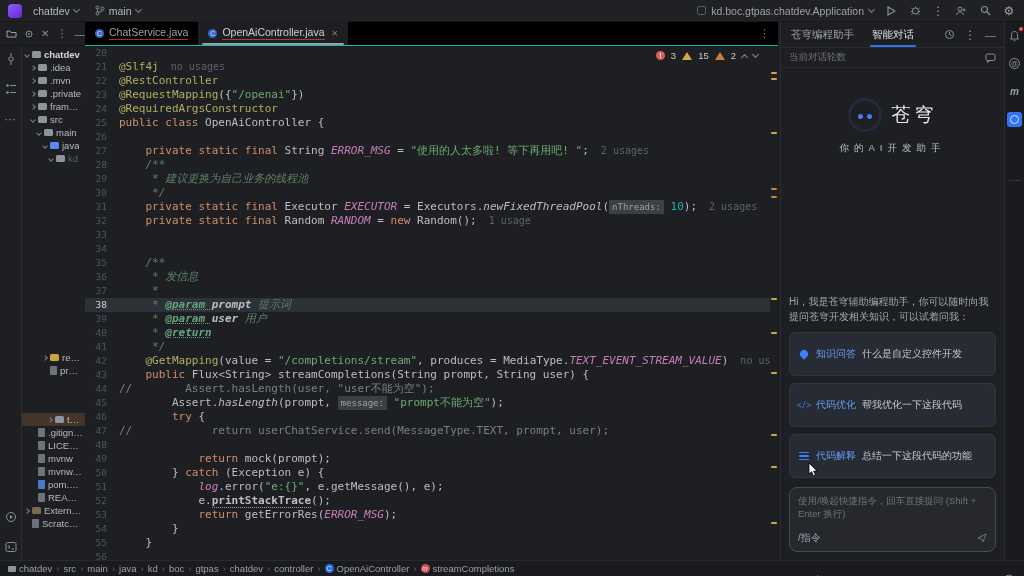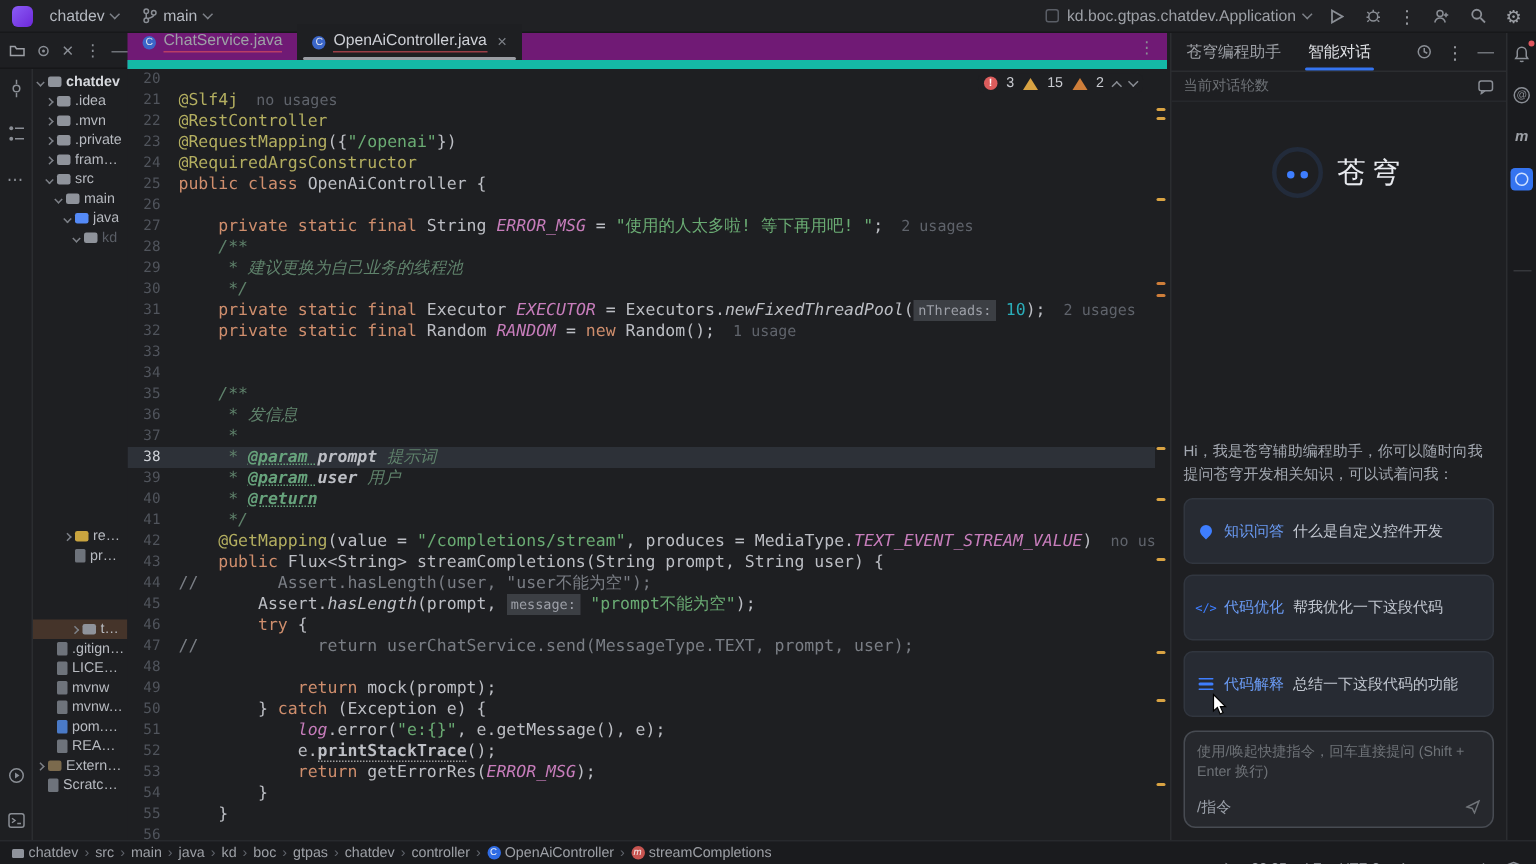--- a/index.html
+++ b/index.html
@@ -26,21 +26,21 @@
   .runcfg { display:flex; align-items:center; gap:5px; color:#9da0a6; font-size:10.5px; }
   .sqico { width:9px; height:9px; border:1px solid #5a5e66; border-radius:2px; }
   .tbico { width:14px; height:14px; display:flex; align-items:center; justify-content:center; color:#9da0a6; }
   .kebab { color:#9da0a6; font-size:12px; line-height:1; }
   
   .proj-header { position:absolute; left:0; top:22px; width:85px; height:24px;
     display:flex; align-items:center; gap:7px; padding:0 6px;
     background:#1e1f22; border-bottom:1px solid #161719; }
   .ph-ic { color:#8a8e95; font-size:11px; display:flex; align-items:center; }
   .tabbar { position:absolute; left:85px; top:22px; width:693px; height:24px;
-    background:#701a75; border-bottom:6px solid #14b8a6; display:flex; align-items:flex-end; }
+    background:#000000; border-bottom:1px solid #14b8a6; display:flex; align-items:flex-end; }
   .etab { height:24px; display:flex; align-items:center; gap:5px; padding:0 10px;
     font-size:10.5px; color:#9da0a6; position:relative; cursor:pointer; }
   .etab.active { background:#1e1f22; color:#ced0d6; }
   .etab.active::after { content:""; position:absolute; left:4px; right:4px; bottom:0;
     height:2px; background:#9a9da3; border-radius:1px; }
   .etab .flabel { border-bottom:1px solid rgba(224,82,92,.65); padding-bottom:1px; }
   .etab .cls { color:#7d8188; margin-left:2px; font-size:11px; }
   .cico { width:9px; height:9px; border-radius:50%; background:#3b66c9; color:#dfe3ea;
     font-size:7px; line-height:9px; text-align:center; flex:none; }
   .tab-kebab { margin-left:auto; align-self:center; padding-right:8px; color:#8a8e95; }
@@ -495,20 +495,21 @@
             <rect x="1" y="1" width="9" height="6.5" rx="1.5" fill="none" stroke="#8a8e95"></rect>
             <path d="M3 7.5L2.5 9.5 5 7.5" fill="none" stroke="#8a8e95"></path>
           </svg>
       </span>
     </div>
     <div class="a-body">
       <div class="brand">
         <div class="robot"></div>
         <div class="brand-title">苍穹</div>
       </div>
+      <div class="brand-sub">你的AI开发助手</div>
       <div class="spacer"></div>
       <div class="greeting">Hi，我是苍穹辅助编程助手，你可以随时向我提问苍穹开发相关知识，可以试着问我：</div>
       <div id="cards">
           <div class="card">
             <span class="cic">
               <span class="pin"></span>
             </span>
             <span class="card-label">知识问答</span>
             <span class="card-text">什么是自定义控件开发</span>
           </div>

